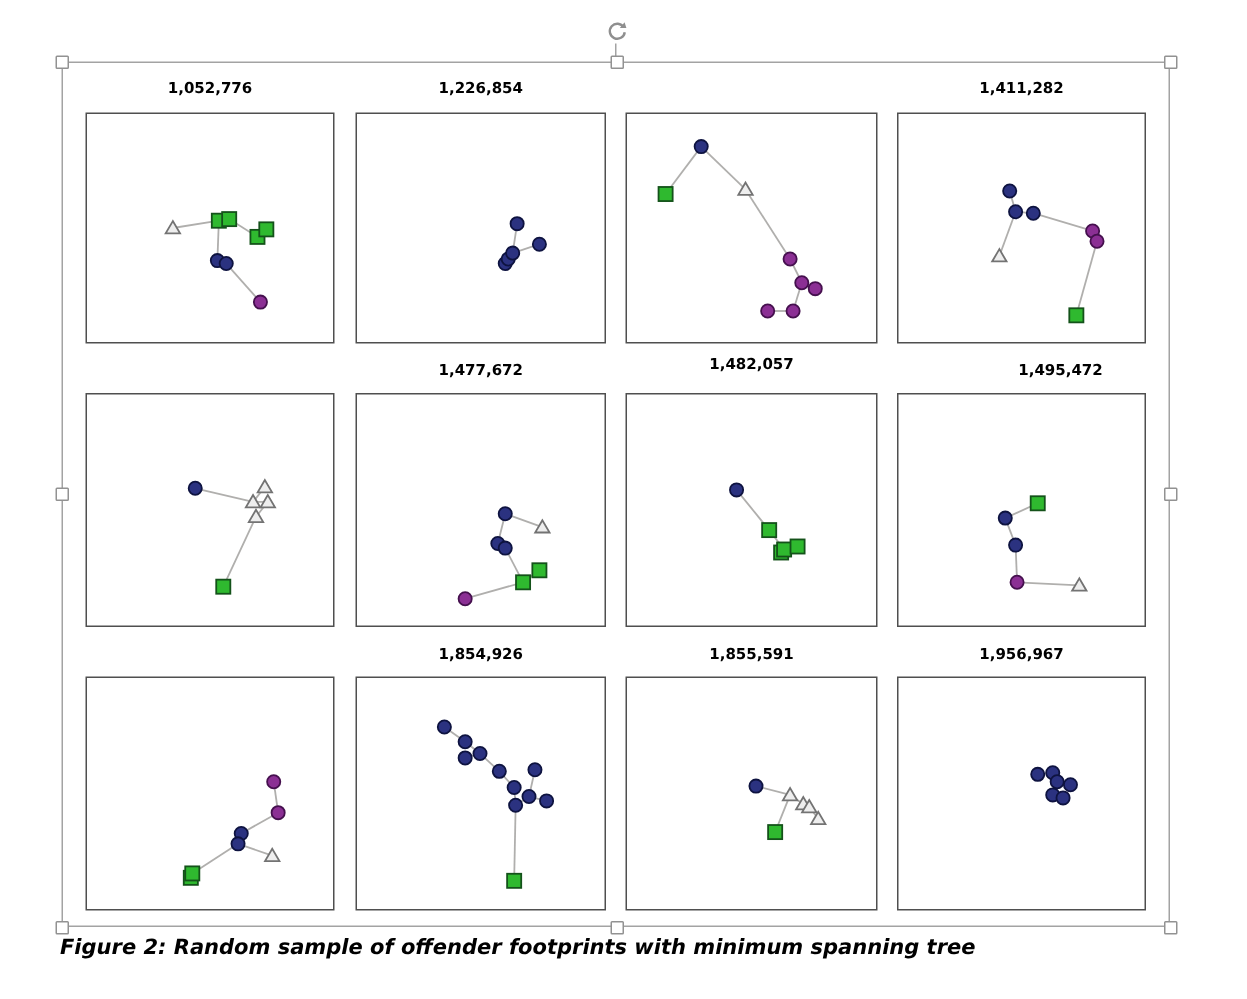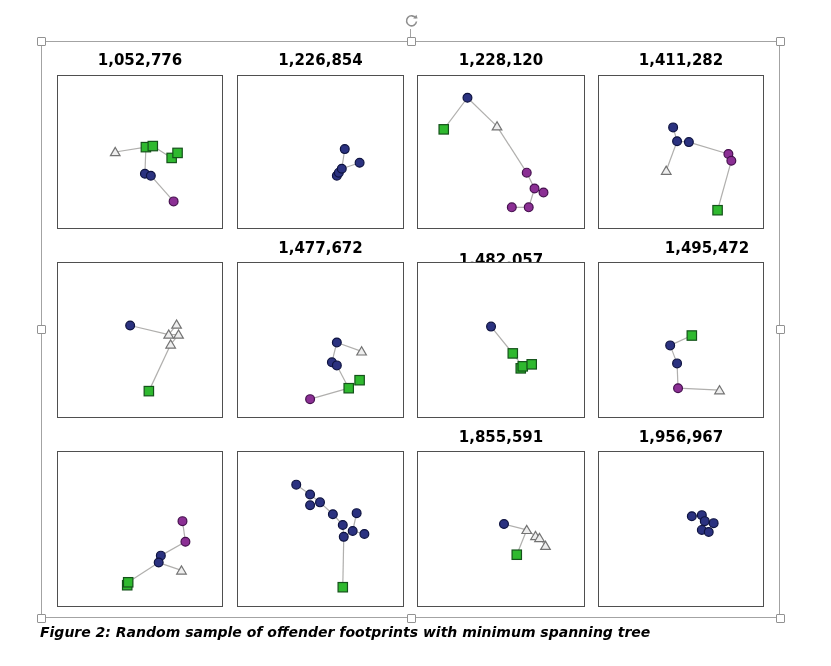--- a/index.html
+++ b/index.html
@@ -17,21 +17,21 @@
     border:1px solid #929292; box-sizing:content-box; border-radius:1px;
   }
   #rotate-stem {
     position:absolute; left:410px; top:29px; width:1px; height:9px; background:#a3a3a3;
   }
   #rotate-handle { position:absolute; left:403px; top:13px; width:17px; height:17px; }
   
   #figure-image { position:absolute; left:0; top:0; width:831px; height:666px; }
   .subplot-label {
     position:absolute; height:16px; line-height:16px; text-align:center;
-    font-size:15px; font-weight:700; color:#000000; letter-spacing:0px;
+    font-size:10px; font-weight:700; color:#000000; letter-spacing:0px;
   }
   .subplot-box {
     position:absolute; background:#ffffff; border:1px solid #4f4f4f; box-sizing:border-box;
   }
   .subplot-box svg { display:block; }
   #figure-caption {
     position:absolute; left:40px; top:624px; width:760px;
     font-size:14px; font-weight:700; font-style:italic; color:#000000;
   }
 </style>
@@ -68,21 +68,20 @@
           <line x1="121.605" y1="86.79200000000002" x2="103.785" y2="92.72" stroke="#b0afad" stroke-width="1.2"></line>
           <line x1="103.785" y1="92.72" x2="100.815" y2="96.672" stroke="#b0afad" stroke-width="1.2"></line>
           <line x1="100.815" y1="96.672" x2="98.835" y2="99.71199999999999" stroke="#b0afad" stroke-width="1.2"></line>
           <circle cx="106.75500000000001" cy="73.11200000000001" r="4.4" fill="#2b3280" stroke="#0e1340" stroke-width="1.2"></circle>
           <circle cx="121.605" cy="86.79200000000002" r="4.4" fill="#2b3280" stroke="#0e1340" stroke-width="1.2"></circle>
           <circle cx="98.835" cy="99.71199999999999" r="4.4" fill="#2b3280" stroke="#0e1340" stroke-width="1.2"></circle>
           <circle cx="100.815" cy="96.672" r="4.4" fill="#2b3280" stroke="#0e1340" stroke-width="1.2"></circle>
           <circle cx="103.785" cy="92.72" r="4.4" fill="#2b3280" stroke="#0e1340" stroke-width="1.2"></circle>
         </svg>
       </div>
-      <div class="subplot-label" style="left: 417px; top: 52px; width: 168px;">1,228,120</div>
       <div class="subplot-box" style="left: 417px; top: 75px; width: 168px; height: 154px;">
         <svg width="166" height="152">
           <line x1="25.73" y1="53.352000000000004" x2="49.467999999999996" y2="21.736000000000004" stroke="#b0afad" stroke-width="1.2"></line>
           <line x1="49.467999999999996" y1="21.736000000000004" x2="79.016" y2="50.312000000000005" stroke="#b0afad" stroke-width="1.2"></line>
           <line x1="79.016" y1="50.312000000000005" x2="108.73" y2="96.672" stroke="#b0afad" stroke-width="1.2"></line>
           <line x1="108.73" y1="96.672" x2="116.53200000000001" y2="112.48" stroke="#b0afad" stroke-width="1.2"></line>
           <line x1="116.53200000000001" y1="112.48" x2="125.49599999999998" y2="116.43199999999999" stroke="#b0afad" stroke-width="1.2"></line>
           <line x1="116.53200000000001" y1="112.48" x2="110.72200000000001" y2="131.328" stroke="#b0afad" stroke-width="1.2"></line>
           <line x1="110.72200000000001" y1="131.328" x2="93.78999999999999" y2="131.328" stroke="#b0afad" stroke-width="1.2"></line>
           <circle cx="49.467999999999996" cy="21.736000000000004" r="4.4" fill="#2b3280" stroke="#0e1340" stroke-width="1.2"></circle>
@@ -139,21 +138,21 @@
           <line x1="110.71499999999999" y1="125.202" x2="72.105" y2="136.136" stroke="#b0afad" stroke-width="1.2"></line>
           <circle cx="98.835" cy="79.464" r="4.4" fill="#2b3280" stroke="#0e1340" stroke-width="1.2"></circle>
           <polygon points="123.58500000000002,83.79599999999999 118.78500000000003,91.99599999999998 128.38500000000002,91.99599999999998" fill="#eeeeee" stroke="#737373" stroke-width="1.2"></polygon>
           <circle cx="93.88499999999999" cy="99.33" r="4.4" fill="#2b3280" stroke="#0e1340" stroke-width="1.2"></circle>
           <circle cx="98.835" cy="102.41000000000001" r="4.4" fill="#2b3280" stroke="#0e1340" stroke-width="1.2"></circle>
           <rect x="106.01499999999999" y="120.502" width="9.4" height="9.4" fill="#2fb92f" stroke="#14521a" stroke-width="1.2"></rect>
           <rect x="116.905" y="112.49399999999999" width="9.4" height="9.4" fill="#2fb92f" stroke="#14521a" stroke-width="1.2"></rect>
           <circle cx="72.105" cy="136.136" r="4.4" fill="#8b2f94" stroke="#45104e" stroke-width="1.2"></circle>
         </svg>
       </div>
-      <div class="subplot-label" style="left: 417px; top: 252px; width: 168px;">1,482,057</div>
+      <div class="subplot-label" style="left: 417px; top: 236px; width: 168px;">1,482,057</div>
       <div class="subplot-box" style="left: 417px; top: 262px; width: 168px; height: 156px;">
         <svg width="166" height="154">
           <line x1="73.04" y1="63.602" x2="94.78600000000002" y2="90.39800000000001" stroke="#b0afad" stroke-width="1.2"></line>
           <line x1="94.78600000000002" y1="90.39800000000001" x2="104.746" y2="103.33399999999999" stroke="#b0afad" stroke-width="1.2"></line>
           <line x1="104.746" y1="103.33399999999999" x2="102.754" y2="105.33600000000001" stroke="#b0afad" stroke-width="1.2"></line>
           <line x1="104.746" y1="103.33399999999999" x2="113.71000000000001" y2="101.332" stroke="#b0afad" stroke-width="1.2"></line>
           <circle cx="73.04" cy="63.602" r="4.4" fill="#2b3280" stroke="#0e1340" stroke-width="1.2"></circle>
           <rect x="90.08600000000001" y="85.69800000000001" width="9.4" height="9.4" fill="#2fb92f" stroke="#14521a" stroke-width="1.2"></rect>
           <rect x="98.054" y="100.63600000000001" width="9.4" height="9.4" fill="#2fb92f" stroke="#14521a" stroke-width="1.2"></rect>
           <rect x="100.04599999999999" y="98.63399999999999" width="9.4" height="9.4" fill="#2fb92f" stroke="#14521a" stroke-width="1.2"></rect>
@@ -184,20 +183,21 @@
           <line x1="70.192" y1="130.284" x2="69.20800000000001" y2="133.21" stroke="#b0afad" stroke-width="1.2"></line>
           <circle cx="124.476" cy="69.146" r="4.4" fill="#8b2f94" stroke="#45104e" stroke-width="1.2"></circle>
           <circle cx="127.428" cy="89.782" r="4.4" fill="#8b2f94" stroke="#45104e" stroke-width="1.2"></circle>
           <circle cx="102.828" cy="103.642" r="4.4" fill="#2b3280" stroke="#0e1340" stroke-width="1.2"></circle>
           <circle cx="100.696" cy="110.572" r="4.4" fill="#2b3280" stroke="#0e1340" stroke-width="1.2"></circle>
           <polygon points="123.492,113.82600000000001 118.69200000000001,122.026 128.292,122.026" fill="#eeeeee" stroke="#737373" stroke-width="1.2"></polygon>
           <rect x="64.50800000000001" y="128.51000000000002" width="9.4" height="9.4" fill="#2fb92f" stroke="#14521a" stroke-width="1.2"></rect>
           <rect x="65.49199999999999" y="125.58399999999999" width="9.4" height="9.4" fill="#2fb92f" stroke="#14521a" stroke-width="1.2"></rect>
         </svg>
       </div>
+      <div class="subplot-label" style="left: 237px; top: 429px; width: 167px;">1,854,926</div>
       <div class="subplot-box" style="left: 237px; top: 451px; width: 167px; height: 156px;">
         <svg width="165" height="154">
           <line x1="58.245" y1="32.647999999999996" x2="72.105" y2="42.504000000000005" stroke="#b0afad" stroke-width="1.2"></line>
           <line x1="72.105" y1="42.504000000000005" x2="82.00500000000001" y2="50.358000000000004" stroke="#b0afad" stroke-width="1.2"></line>
           <line x1="82.00500000000001" y1="50.358000000000004" x2="72.105" y2="53.284000000000006" stroke="#b0afad" stroke-width="1.2"></line>
           <line x1="82.00500000000001" y1="50.358000000000004" x2="94.87499999999999" y2="62.215999999999994" stroke="#b0afad" stroke-width="1.2"></line>
           <line x1="94.87499999999999" y1="62.215999999999994" x2="104.775" y2="72.996" stroke="#b0afad" stroke-width="1.2"></line>
           <line x1="104.775" y1="72.996" x2="105.76499999999999" y2="84.85400000000001" stroke="#b0afad" stroke-width="1.2"></line>
           <line x1="105.76499999999999" y1="84.85400000000001" x2="114.675" y2="79.002" stroke="#b0afad" stroke-width="1.2"></line>
           <line x1="114.675" y1="79.002" x2="118.63500000000002" y2="61.138000000000005" stroke="#b0afad" stroke-width="1.2"></line>

